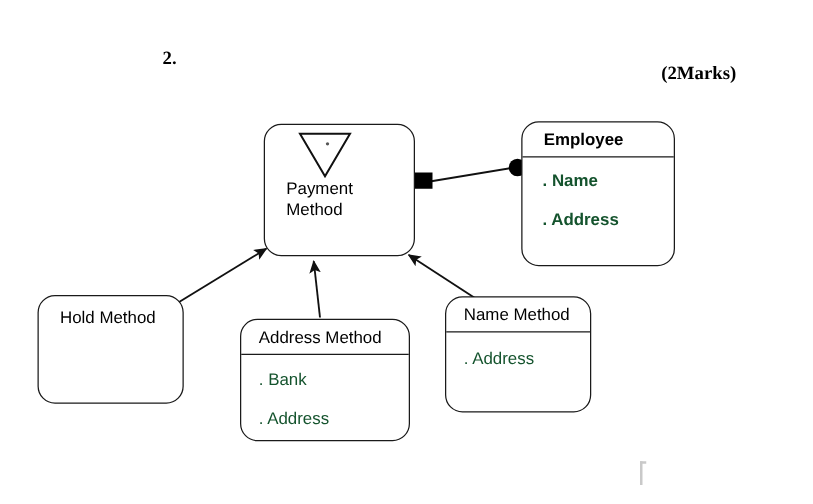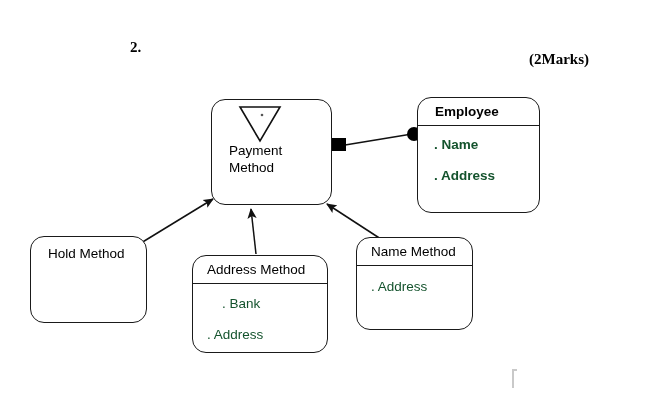--- a/index.html
+++ b/index.html
@@ -94,21 +94,21 @@
     left: 30px; top: 236px; width: 117px; height: 87px;
   }
   #hold-title { position: absolute; left: 17px; top: 8px; }
 
   
   #node-direct {
     left: 192px; top: 255px; width: 136px; height: 98px;
   }
   #direct-title { position: absolute; left: 14px; top: 5px; }
   #direct-div   { top: 27px; }
-  #direct-a0    { position: absolute; left: 29px; top: 39px; }
+  #direct-a0    { position: absolute; left: 14px; top: 39px; }
   #direct-a1    { position: absolute; left: 14px; top: 70px; }
 
   
   #node-mail {
     left: 356px; top: 237px; width: 117px; height: 93px;
   }
   #mail-title { position: absolute; left: 14px; top: 5px; }
   #mail-div   { top: 27px; }
   #mail-a0    { position: absolute; left: 14px; top: 40px; }
 

